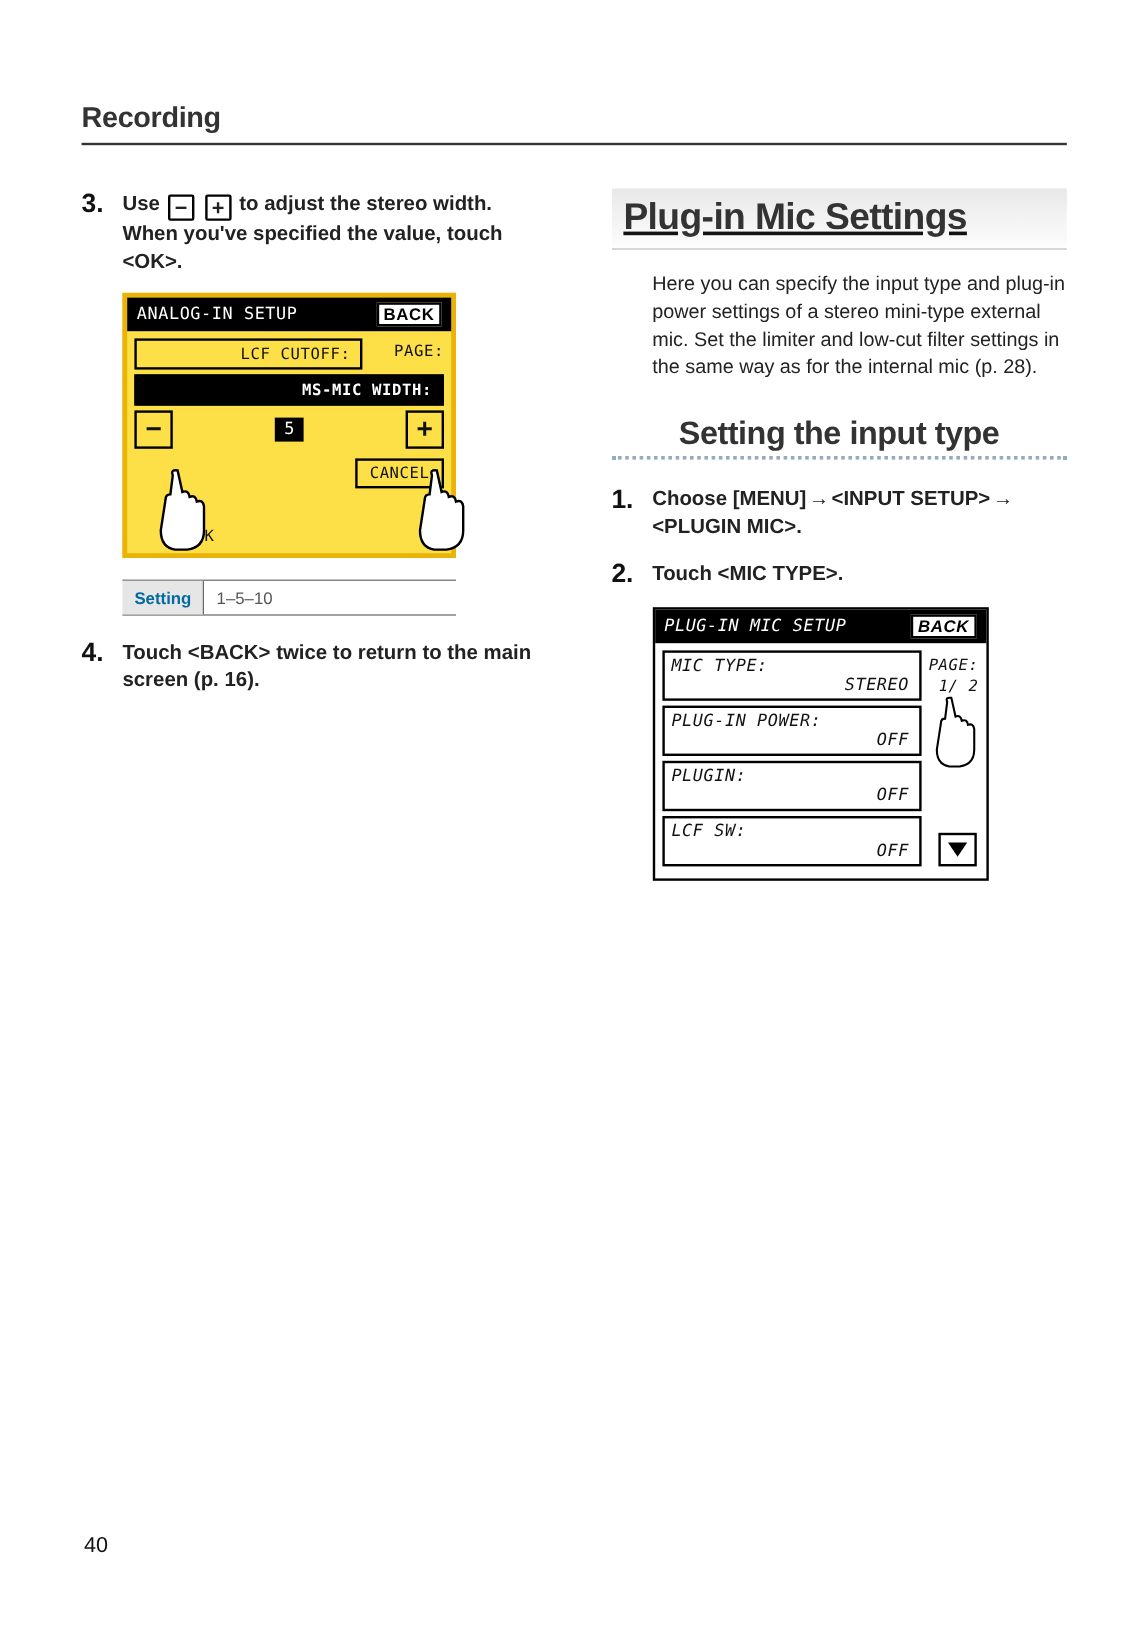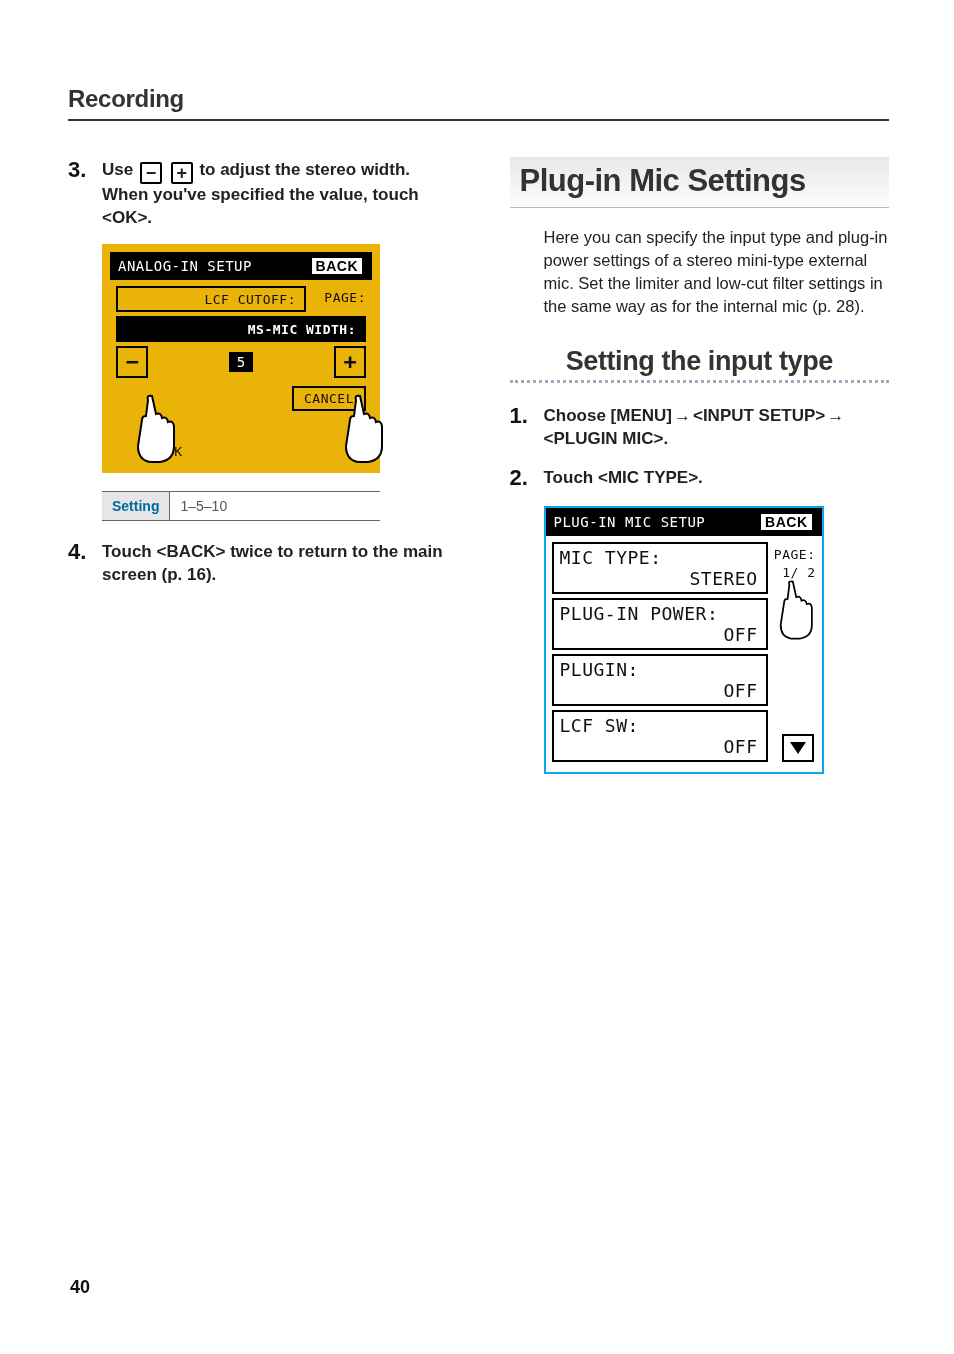--- a/index.html
+++ b/index.html
@@ -68,23 +68,23 @@
   }
   .arrow-icon {
     display: inline-block;
     font-weight: 700;
     margin: 0 2px;
   }
 
   
   .lcd {
     margin: 10px 0 18px 34px;
-    border: 8px solid #eab308;
+    border: 4px solid #eab308;
     width: 278px;
-    background: #eab308;
+    background: #fde047;
     font-family: "Lucida Console", Monaco, monospace;
   }
   .lcd-title {
     background: #000;
     color: #fff;
     padding: 4px 8px;
     display: flex;
     justify-content: space-between;
     align-items: center;
     font-size: 14px;
@@ -197,20 +197,21 @@
     padding: 6px 10px;
     color: #555;
   }
 
   
   .section-box {
     background: linear-gradient(#e8e8e8, #fdfdfd);
     border-bottom: 1px solid #bbb;
     padding: 6px 10px 8px 10px;
     margin-bottom: 18px;
+    text-decoration: underline;
   }
   .section-box h2 {
     font-family: "Segoe UI Semibold", Arial, sans-serif;
     font-weight: 600;
     font-size: 31px;
     color: #333;
     letter-spacing: -0.5px;
   }
   .intro {
     font-size: 16.5px;
@@ -229,34 +230,35 @@
   }
   .dotted {
     border: none;
     border-top: 3px dotted #9ab;
     margin: 3px 0 20px 0;
   }
 
   
   .lcd2 {
     margin: 10px 0 18px 34px;
-    border: 2px solid #0ea5e9;
+    border: 2px solid #000000;
     width: 280px;
     background: #fff;
     font-family: "Lucida Console", Monaco, monospace;
+    font-style: italic;
   }
   .lcd2-body {
     position: relative;
     padding: 6px 54px 6px 6px;
   }
   .lcd2-row {
     border: 2px solid #000;
     padding: 3px 8px 3px 6px;
     margin-bottom: 4px;
-    font-size: 18px;
+    font-size: 14px;
     letter-spacing: 0.5px;
     min-height: 42px;
     display: flex;
     flex-direction: column;
     justify-content: center;
   }
   .lcd2-row .rv {
     text-align: right;
   }
   .lcd2-page {
@@ -276,21 +278,21 @@
     height: 28px;
     border: 2px solid #000;
     display: flex; align-items: center; justify-content: center;
   }
   .lcd2-down svg { width: 18px; height: 14px; }
 
   .page-number {
     position: absolute;
     bottom: 56px;
     left: 70px;
-    font-weight: 700;
+    font-weight: 400;
     font-size: 18px;
   }
 </style>
 </head>
 <body>
 
 <h1 class="page-title">Recording</h1>
 
 <div class="columns">
 

